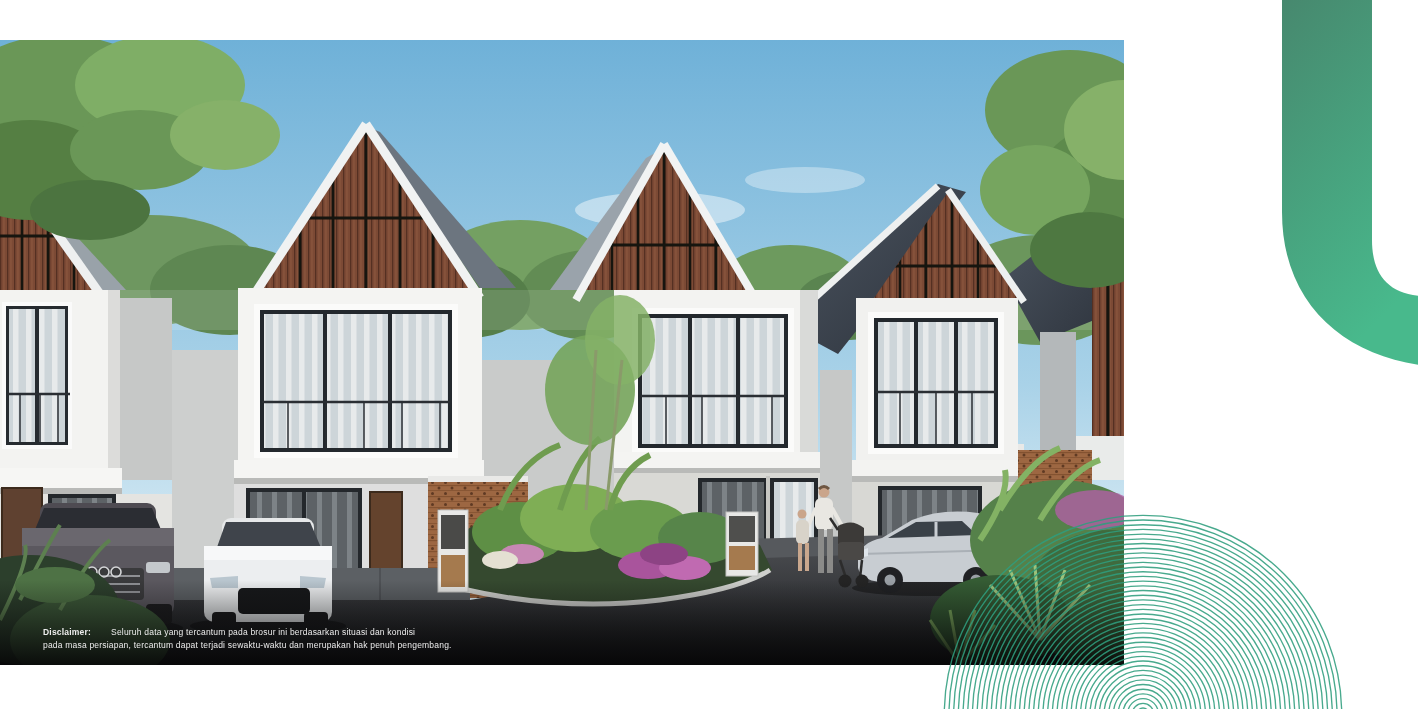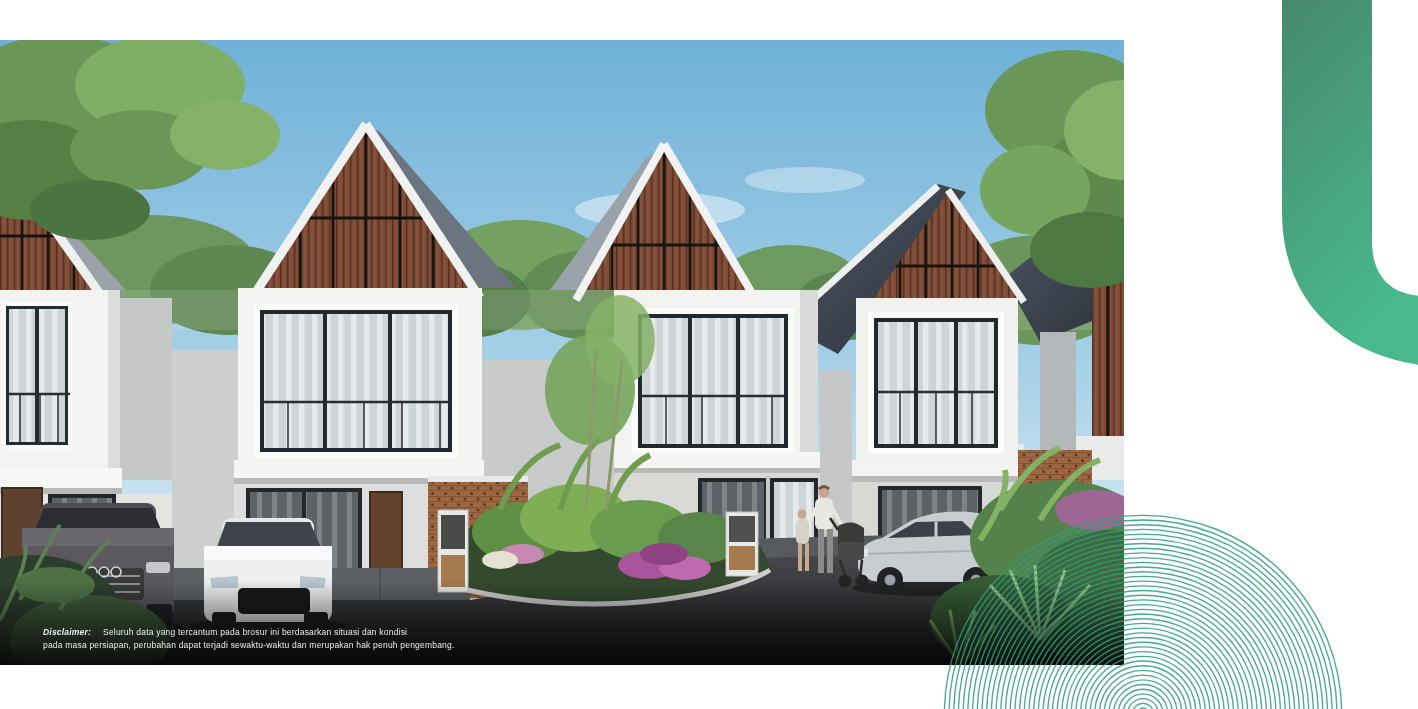--- a/index.html
+++ b/index.html
@@ -2,21 +2,21 @@
 <html><head>
 <meta charset="utf-8">
 <style>
   html,body{margin:0;padding:0;background:#ffffff;}
   .page{position:relative;width:1418px;height:709px;overflow:hidden;background:#ffffff;
         font-family:"Liberation Sans",sans-serif;}
   .hero{position:absolute;left:0;top:40px;width:1124px;height:625px;margin:0;}
   .hero svg{display:block;}
   .disclaimer{position:absolute;left:43px;top:586px;width:660px;color:#ededed;
               font-size:8.5px;line-height:13px;letter-spacing:.2px;}
-  .disclaimer b{font-weight:bold;margin-right:12px;font-style:italic;}
+  .disclaimer b{font-weight:bold;margin-right:20px;}
   .overlay{position:absolute;left:0;top:0;width:1418px;height:709px;pointer-events:none;}
 </style>
 </head>
 <body>
 
 <div class="page">
 
   <figure class="hero">
     <svg width="1124" height="625" viewBox="0 0 1124 625">
       <defs>
@@ -374,21 +374,21 @@
         <path d="M1040,600 L990,545 M1040,600 L1010,530 M1040,600 L1035,525 M1040,600 L1065,530 M1040,600 L1090,545" stroke="#9cc27b" stroke-width="3" fill="none"></path>
         <path d="M960,625 L930,580 M960,625 L950,570 M960,625 L975,570 M960,625 L995,585" stroke="#7fae5f" stroke-width="3" fill="none"></path>
         <ellipse cx="1095" cy="470" rx="40" ry="20" fill="#b05fa4" opacity="0.8"></ellipse>
       </g>
 
       <rect x="0" y="540" width="1124" height="85" fill="url(#vig)"></rect>
     </svg>
 
     <figcaption class="disclaimer">
       <b>Disclaimer:</b><span>Seluruh data yang tercantum pada brosur ini berdasarkan situasi dan kondisi</span><br>
-      <span>pada masa persiapan, perubahan dapat terjadi sewaktu-waktu dan merupakan hak penuh pengembang.</span>
+      <span>pada masa persiapan, tercantum dapat terjadi sewaktu-waktu dan merupakan hak penuh pengembang.</span>
     </figcaption>
   </figure>
 
   <svg class="overlay" viewBox="0 0 1418 709">
     <defs>
       <linearGradient id="ugrad" x1="0" y1="0" x2="0.4" y2="1">
         <stop id="u-stop-top" offset="0" stop-color="#47886e"></stop>
         <stop id="u-stop-bottom" offset="1" stop-color="#48b98c"></stop>
       </linearGradient>
     </defs>

